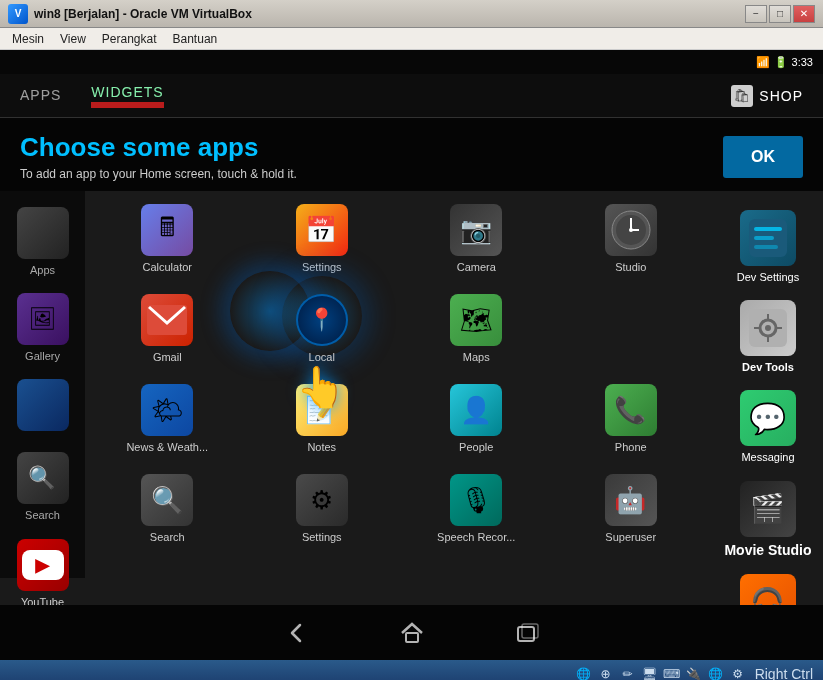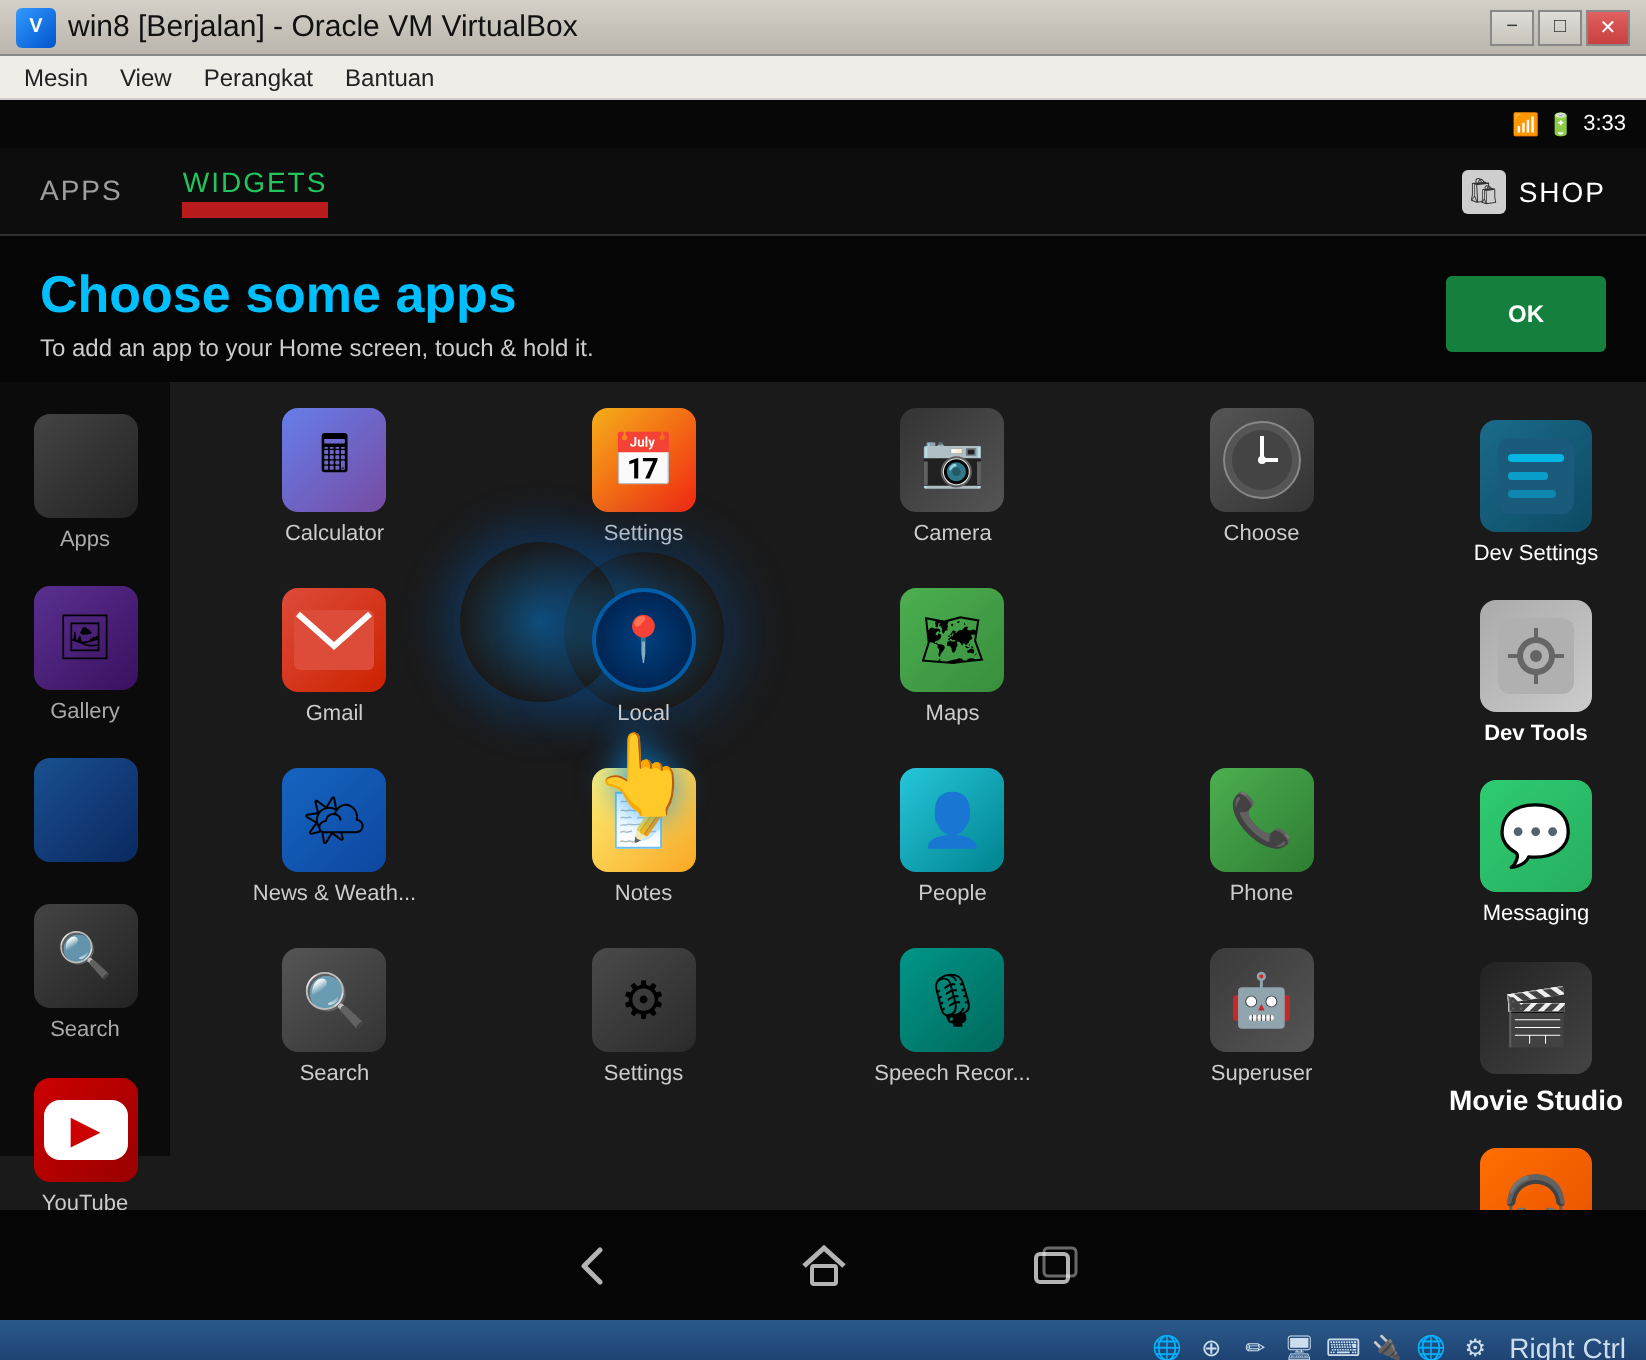--- a/index.html
+++ b/index.html
@@ -15,21 +15,21 @@
       border-bottom: 1px solid #888;
     }
     .vbox-icon {
       width: 20px; height: 20px; margin-right: 6px;
       background: linear-gradient(135deg, #3399ff, #0055cc);
       border-radius: 3px;
       display: flex; align-items: center; justify-content: center;
       color: white; font-size: 10px; font-weight: bold;
     }
     .vbox-title {
-      flex: 1; font-size: 15px; color: #111; font-weight: normal;
+      flex: 1; font-size: 12px; color: #111; font-weight: bold;
     }
     .vbox-controls {
       display: flex; gap: 2px;
     }
     .vbox-btn {
       width: 22px; height: 18px; border: 1px solid #888;
       background: linear-gradient(to bottom, #e0ddd8, #c8c4bc);
       cursor: pointer; display: flex; align-items: center; justify-content: center;
       font-size: 10px; color: #333;
     }
@@ -89,21 +89,21 @@
       z-index: 10;
     }
     .top-bar-tab {
       color: rgba(255,255,255,0.6);
       font-size: 14px;
       margin-right: 30px;
       cursor: pointer;
       padding-bottom: 2px;
       letter-spacing: 1px;
     }
-    .top-bar-tab.active { color: #22c55e; border-bottom: 8px solid #b91c1c; }
+    .top-bar-tab.active { color: #86efac; border-bottom: 6px solid #b91c1c; }
     .top-bar-shop {
       margin-left: auto;
       display: flex; align-items: center; gap: 6px;
       color: white; font-size: 14px; cursor: pointer;
       letter-spacing: 1px;
     }
     .shop-icon {
       width: 22px; height: 22px; background: rgba(255,255,255,0.8);
       border-radius: 3px; display: flex; align-items: center; justify-content: center;
       color: #333; font-size: 13px;
@@ -130,25 +130,25 @@
       color: #00bfff;
       font-size: 26px;
       font-weight: bold;
       margin-bottom: 4px;
     }
     .choose-subtitle {
       color: #cccccc;
       font-size: 12px;
     }
     .ok-button {
-      background: #15803d;
+      background: #0369a1;
       color: white;
       border: none;
       padding: 12px 28px;
-      font-size: 12px;
+      font-size: 16px;
       font-weight: bold;
       border-radius: 3px;
       cursor: pointer;
       min-width: 80px;
     }
     .app-item {
       display: flex;
       flex-direction: column;
       align-items: center;
       padding: 8px 4px;
@@ -340,21 +340,21 @@
         <div class="app-item">
           <div class="app-icon icon-clock" style="display:flex;align-items:center;justify-content:center;">
             <svg width="40" height="40" viewBox="0 0 40 40">
               <circle cx="20" cy="20" r="19" fill="#555" stroke="#888" stroke-width="1"></circle>
               <circle cx="20" cy="20" r="15" fill="#444"></circle>
               <line x1="20" y1="20" x2="20" y2="8" stroke="white" stroke-width="2"></line>
               <line x1="20" y1="20" x2="28" y2="20" stroke="white" stroke-width="2"></line>
               <circle cx="20" cy="20" r="2" fill="white"></circle>
             </svg>
           </div>
-          <span class="app-label">Choose</span>
+          <span class="app-label">Studio</span>
         </div>
 
         <div class="app-item">
           <div class="app-icon icon-gmail" style="display:flex;align-items:center;justify-content:center;">
             <svg width="40" height="30" viewBox="0 0 40 30">
               <rect width="40" height="30" rx="3" fill="#dd4b39"></rect>
               <polyline points="2,2 20,18 38,2" fill="none" stroke="white" stroke-width="3"></polyline>
             </svg>
           </div>
           <span class="app-label">Gmail</span>

